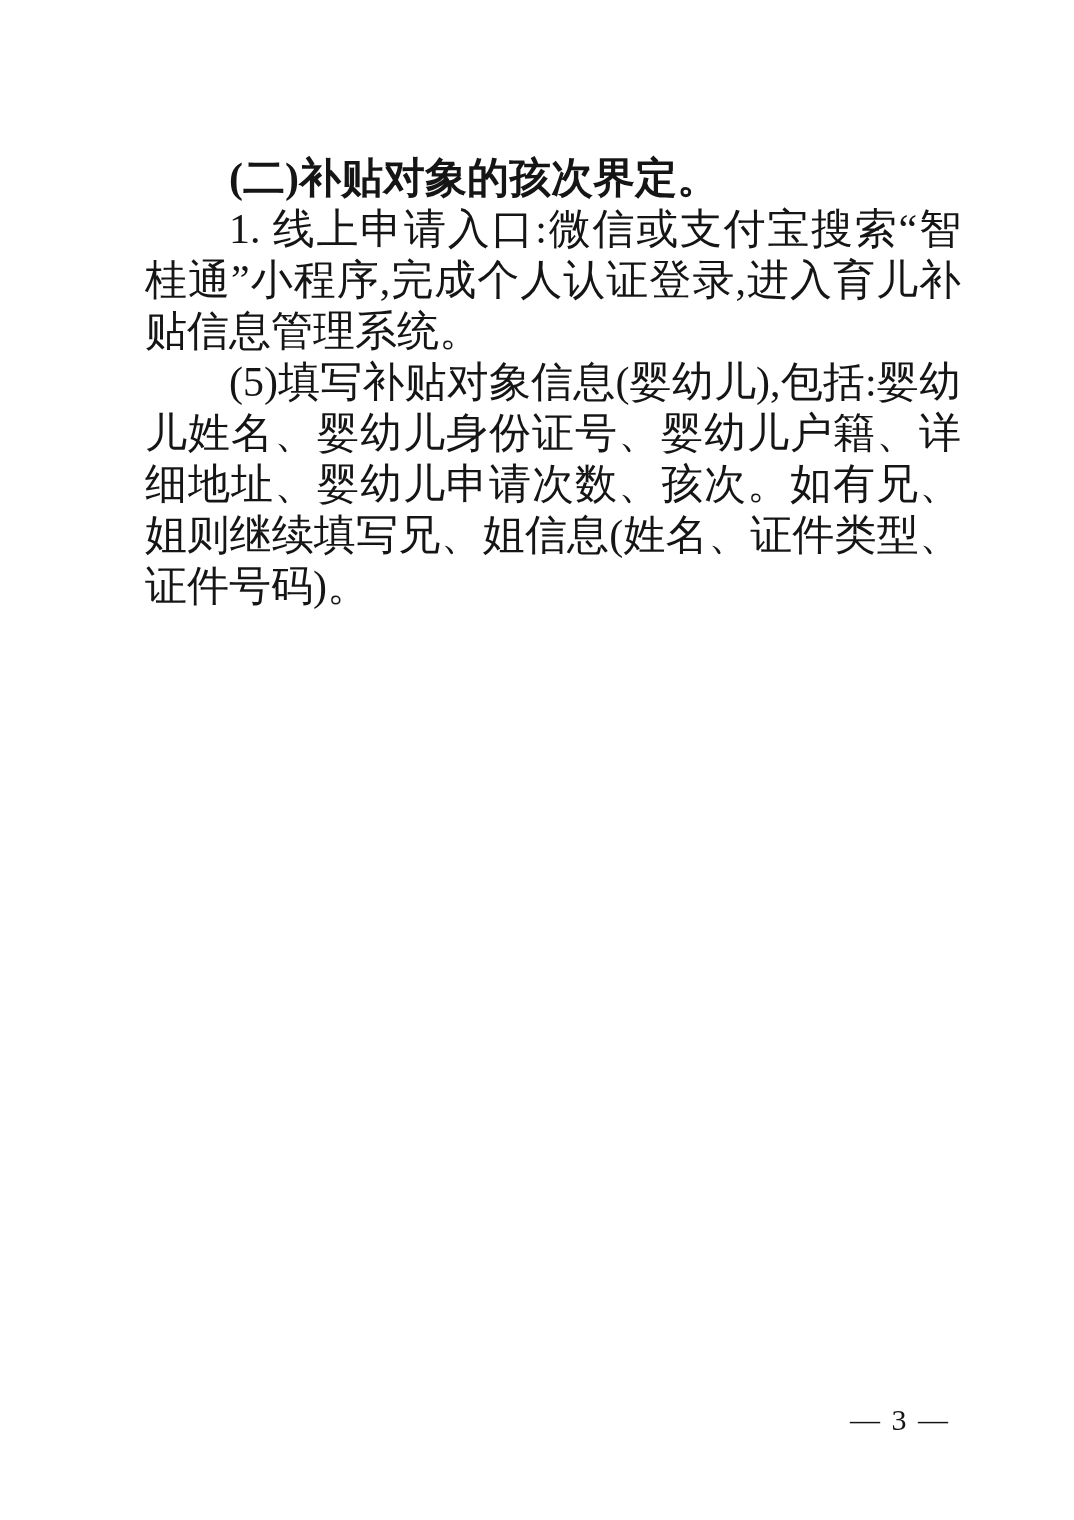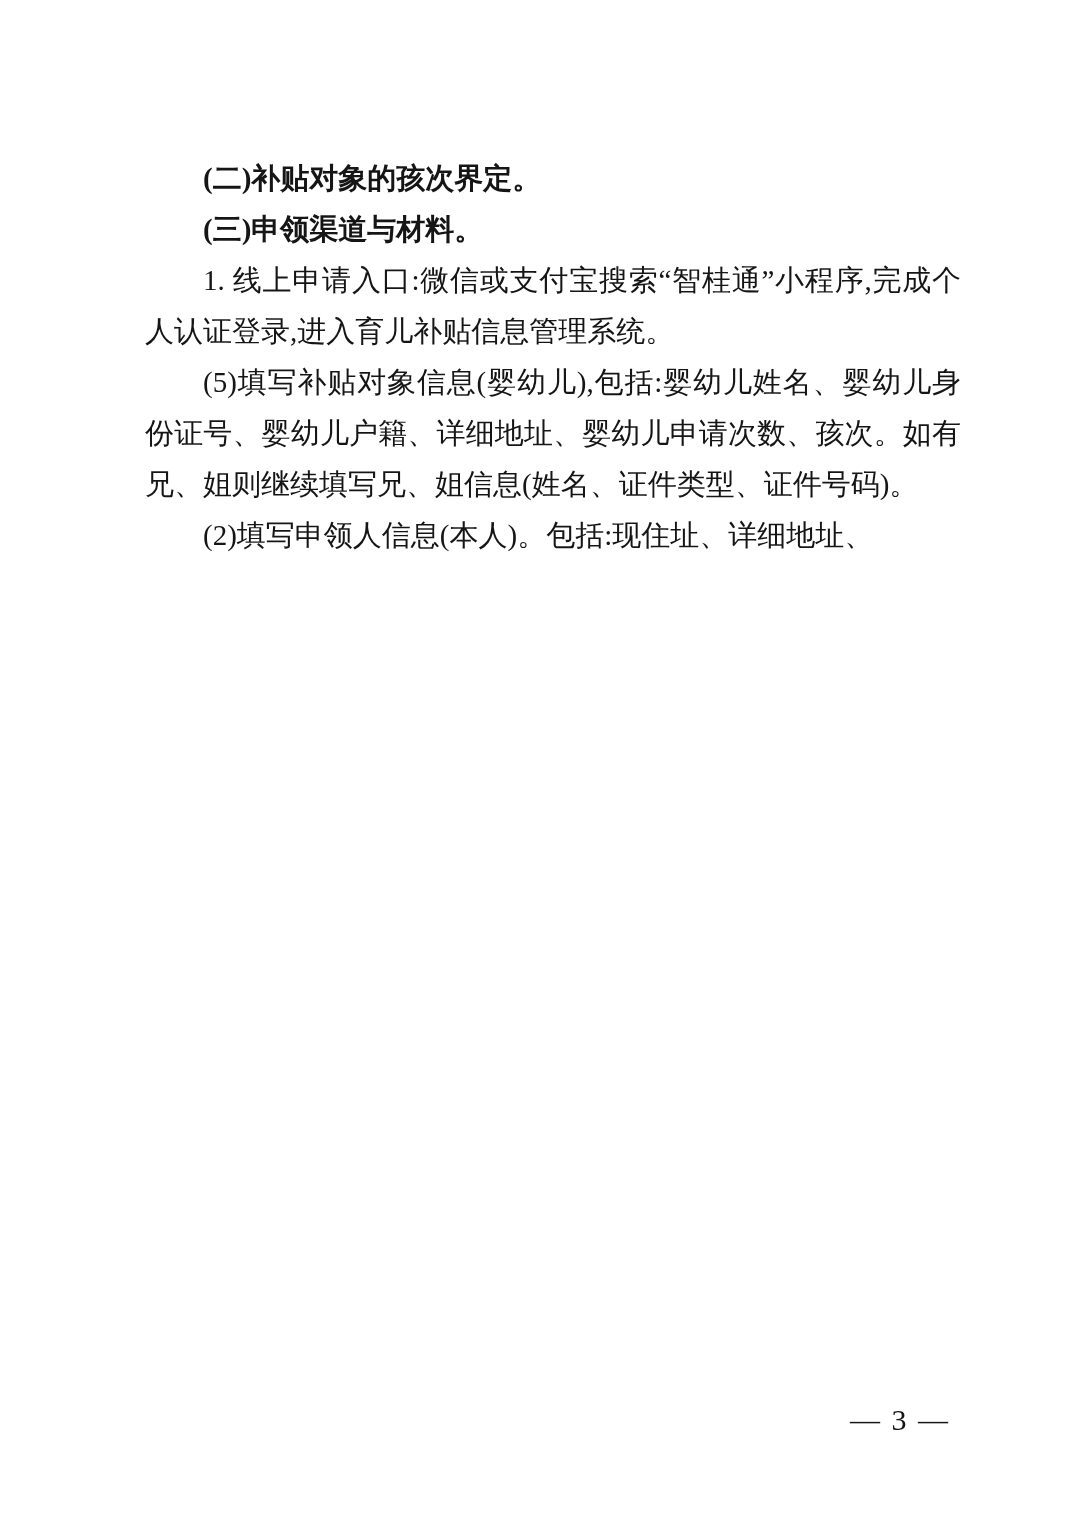--- a/index.html
+++ b/index.html
@@ -17,21 +17,21 @@
     color: #151515;
   }
   .content {
     position: absolute;
     left: 145px;
     top: 153px;
     width: 816px;
   }
   .para {
     margin: 0;
-    font-size: 29px;
+    font-size: 42px;
     line-height: 51px;
     text-align: justify;
     text-justify: inter-ideograph;
     text-indent: 2em;
     word-break: break-all;
     color: #151515;
   }
   .para.heading {
     font-weight: bold;
     text-align: left;
@@ -46,20 +46,18 @@
     color: #151515;
     white-space: nowrap;
   }
 </style>
 </head>
 <body>
 
 <div class="page">
   <div class="content">
     <p class="para heading">(二)补贴对象的孩次界定。</p>
-    <p class="para heading">(三)申领渠道与材料。</p>
     <p class="para">1. 线上申请入口:微信或支付宝搜索“智桂通”小程序,完成个人认证登录,进入育儿补贴信息管理系统。</p>
     <p class="para">(5)填写补贴对象信息(婴幼儿),包括:婴幼儿姓名、婴幼儿身份证号、婴幼儿户籍、详细地址、婴幼儿申请次数、孩次。如有兄、姐则继续填写兄、姐信息(姓名、证件类型、证件号码)。</p>
-    <p class="para">(2)填写申领人信息(本人)。包括:现住址、详细地址、</p>
   </div>
 
   <div class="page-number">— 3 —</div>
 </div>
 
 </body></html>

